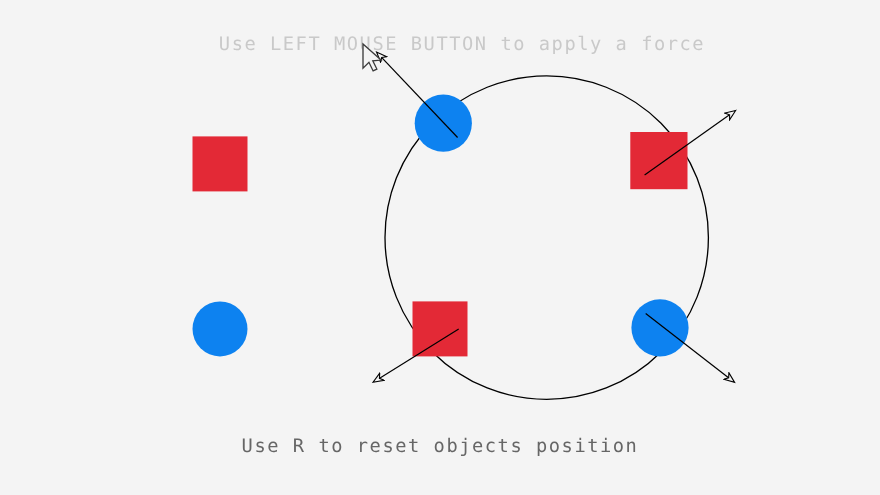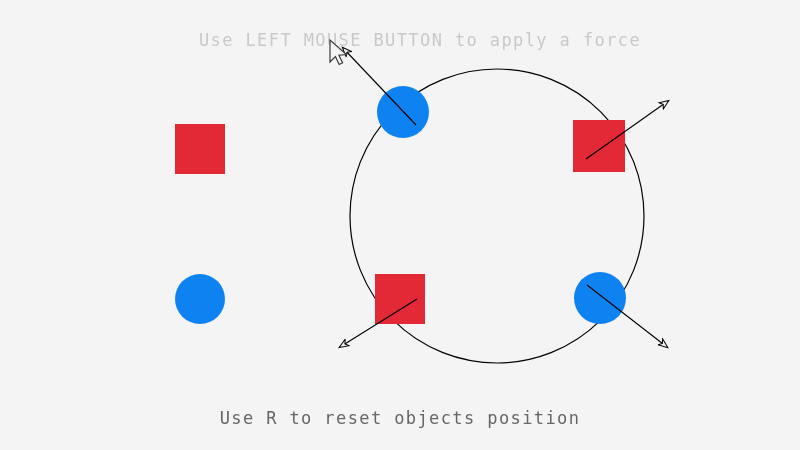--- a/index.html
+++ b/index.html
@@ -36,21 +36,21 @@
     letter-spacing: 1.4px;
     white-space: pre;
     user-select: none;
   }
   #hint-top {
     top: 30px;
     font-size: 17px;
     color: #c9c9c9;
   }
   #hint-bottom {
-    top: 408px;
+    top: 396px;
     font-size: 17px;
     color: #666666;
   }
   #cursor-layer {
     position: absolute;
     left: 0;
     top: 0;
     width: 800px;
     height: 450px;
     pointer-events: none;

